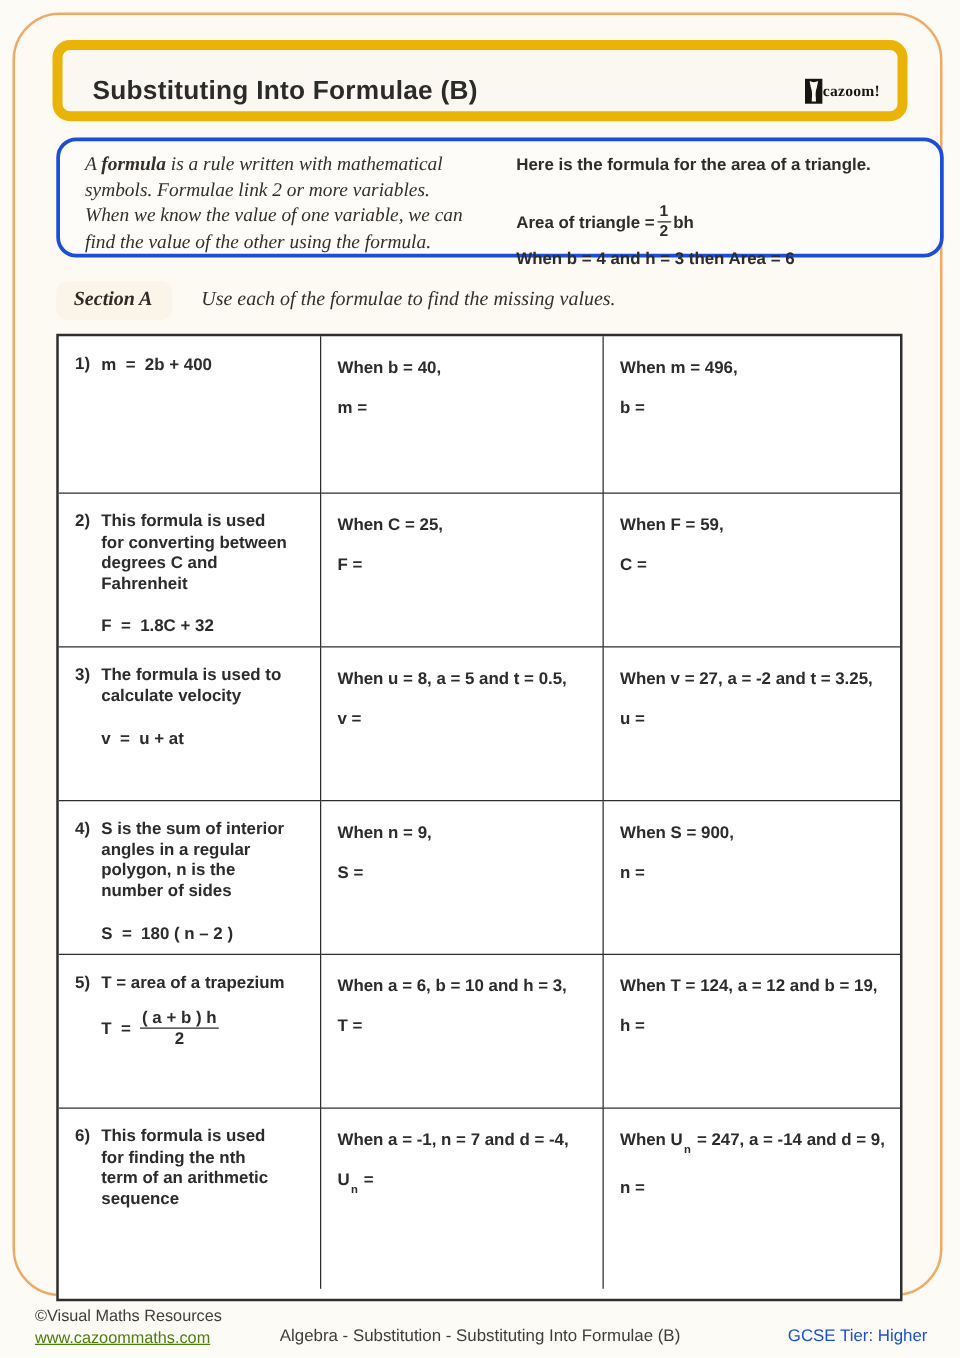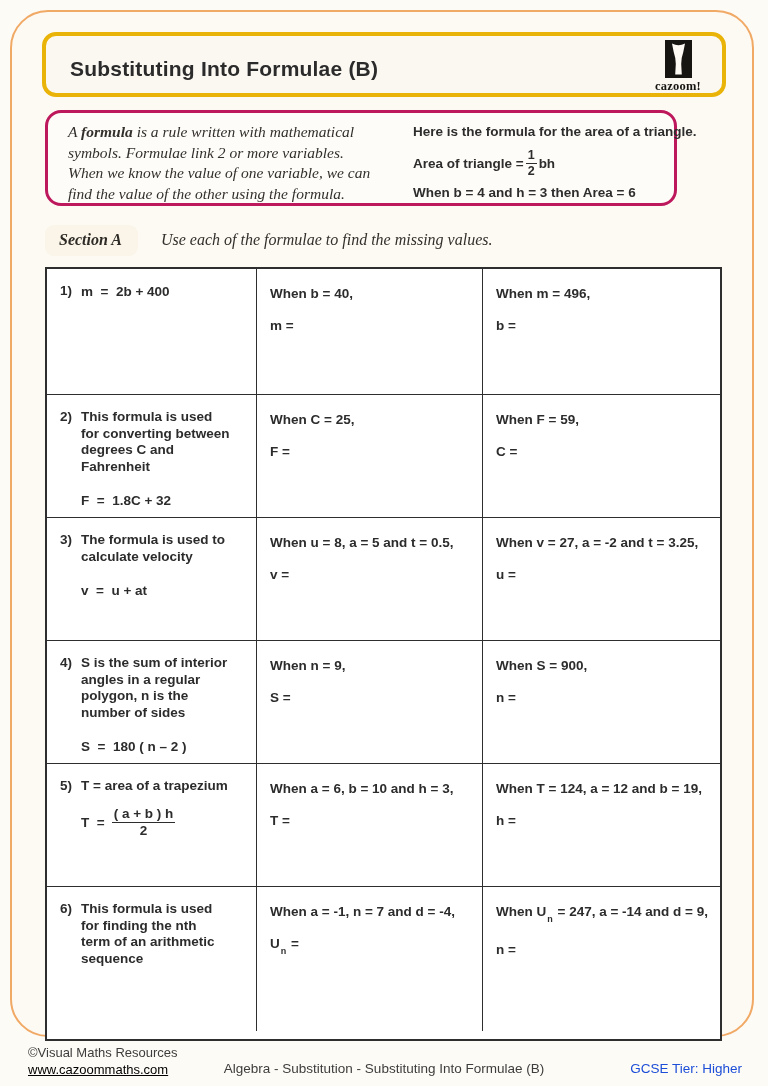--- a/index.html
+++ b/index.html
@@ -15,61 +15,61 @@
     position: absolute; left: 10px; top: 10px;
     width: 744px; height: 1027px;
     border: 2.5px solid #f1a966;
     border-radius: 38px;
     background: #fdfaf4;
   }
   
   .title-box {
     position: absolute; left: 42px; top: 32px;
     width: 684px; height: 65px;
-    border: 4px solid #eab308;
+    border: 8px solid #eab308;
     border-radius: 14px;
     background: #fbf8f2;
   }
   .title-text {
     position: absolute; left: 24px; top: 0; height: 65px;
     display: flex; align-items: center;
     font-size: 21px; font-weight: bold; color: #2b2b2b;
     letter-spacing: 0.2px;
   }
   .logo {
     position: absolute; right: 14px; top: 4px;
     width: 60px; height: 58px;
-    display: flex; flex-direction: column; align-items: center;
+    display: flex; flex-direction: row; align-items: center;
   }
   .logo-mark { width: 27px; height: 38px; }
   .logo-word {
     font-family: "Liberation Serif", serif;
     font-weight: bold; font-size: 12.5px; color: #171512;
     margin-top: 1px; letter-spacing: 0.2px;
   }
   
   .info-box {
     position: absolute; left: 45px; top: 110px;
-    width: 632px; height: 96px;
-    border: 3px solid #be185d;
+    width: 710px; height: 96px;
+    border: 3px solid #1d4ed8;
     border-radius: 16px;
     background: #fefcf8;
   }
   .info-left {
     position: absolute; left: 20px; top: 9px; width: 345px;
     font-family: "Liberation Serif", serif;
     font-style: italic; font-size: 15.5px; line-height: 20.5px;
     color: #33302c; white-space: pre-line;
   }
   .info-left b { font-weight: bold; }
   .info-right {
     position: absolute; left: 365px; top: 11px; width: 300px;
     font-size: 13.5px; font-weight: bold; color: #2d2d2d;
   }
-  .info-right .ir-line1 { margin-bottom: 9px; }
+  .info-right .ir-line1 { margin-bottom: 23px; }
   .info-right .ir-formula { display: flex; align-items: center; margin-bottom: 7px; height: 30px; }
   .info-right .ir-line3 { }
   .fraction {
     display: inline-flex; flex-direction: column; align-items: center;
     vertical-align: middle; line-height: 1;
   }
   .fraction .fnum {
     display: block; border-bottom: 1.7px solid #2d2d2d;
     padding: 0 2px 1.5px 2px;
   }
@@ -124,21 +124,21 @@
   sub.u-sub {
     font-size: 9px; font-weight: bold;
     position: relative; bottom: -2px; margin: 0 1px;
   }
   
   .footer-left {
     position: absolute; left: 28px; top: 1045px;
     font-size: 13px; color: #3d3d3d; line-height: 16.5px;
   }
   .footer-link {
-    color: #000000; text-decoration: underline; cursor: pointer;
+    color: #4d7c0f; text-decoration: underline; cursor: pointer;
   }
   .footer-center {
     position: absolute; left: 0; top: 1061px; width: 768px;
     text-align: center; font-size: 13.5px; color: #3d3d3d;
   }
   .footer-right {
     position: absolute; right: 26px; top: 1061px;
     font-size: 13.5px; color: #1d4ed8;
   }
 </style>

